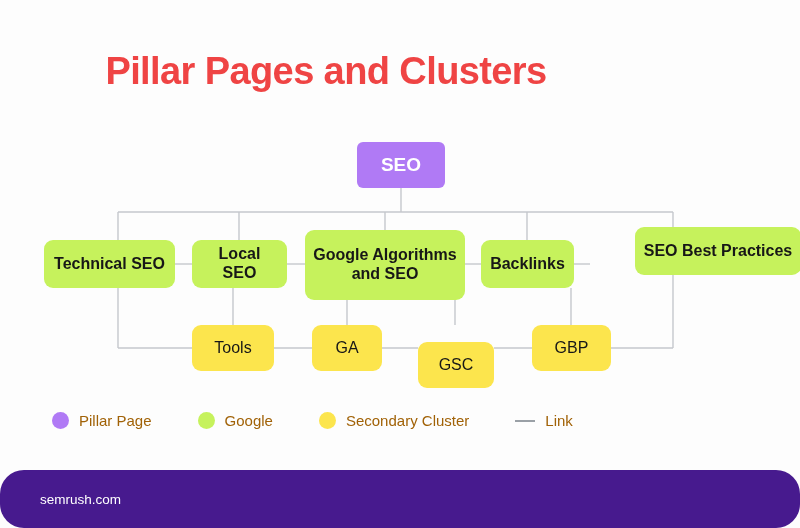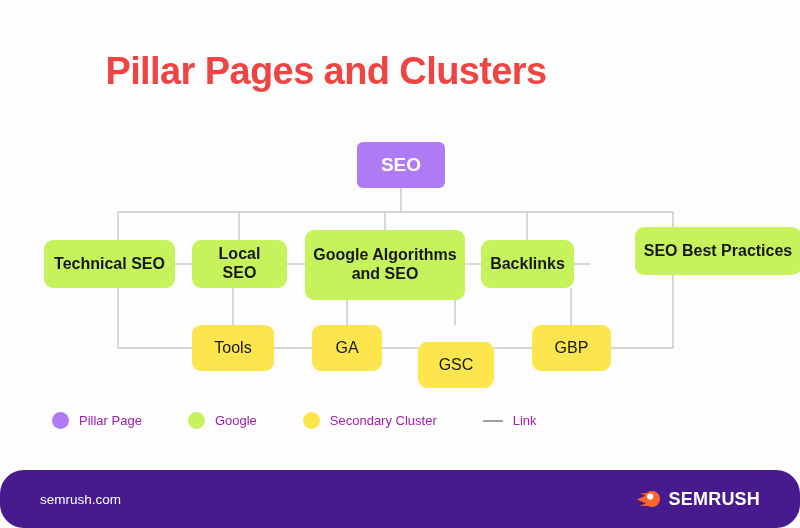--- a/index.html
+++ b/index.html
@@ -92,22 +92,22 @@
     border-radius: 50%;
     margin-right: 10px;
   }
   .legend-line {
     width: 20px;
     height: 2px;
     background: #9aa0a6;
     margin-right: 10px;
   }
   .legend-label {
-    font-size: 13px;
-    color: #a21caf;
+    font-size: 15px;
+    color: #a16207;
   }
   #footer {
     position: absolute;
     left: 0;
     top: 470px;
     width: 800px;
     height: 58px;
     background: #471a8e;
     display: flex;
     align-items: center;
@@ -227,25 +227,15 @@
       <div class="legend-item">
         <span class="legend-line"></span>
         <span class="legend-label">Link</span>
       </div>
     </div>
 
   </div>
 
   <div id="footer">
     <span id="footer-url">semrush.com</span>
-    <div id="brand">
-      <svg id="brand-mark" width="26" height="22" viewBox="0 0 26 22" xmlns="http://www.w3.org/2000/svg">
-        <path d="M1 11.5 L10 7.4 L10 15.6 Z" fill="#ff642d"></path>
-        <path d="M3.5 5.4 L12 5.0 L11.6 7.8 Z" fill="#ff642d"></path>
-        <path d="M3.5 17.6 L12 18.0 L11.6 15.2 Z" fill="#ff642d"></path>
-        <circle cx="16" cy="11" r="8" fill="#ff642d"></circle>
-        <circle cx="14.2" cy="8.6" r="3.1" fill="#ffffff"></circle>
-      </svg>
-      <span id="brand-name">SEMRUSH</span>
-    </div>
   </div>
 
 </div>
 
 </body></html>

